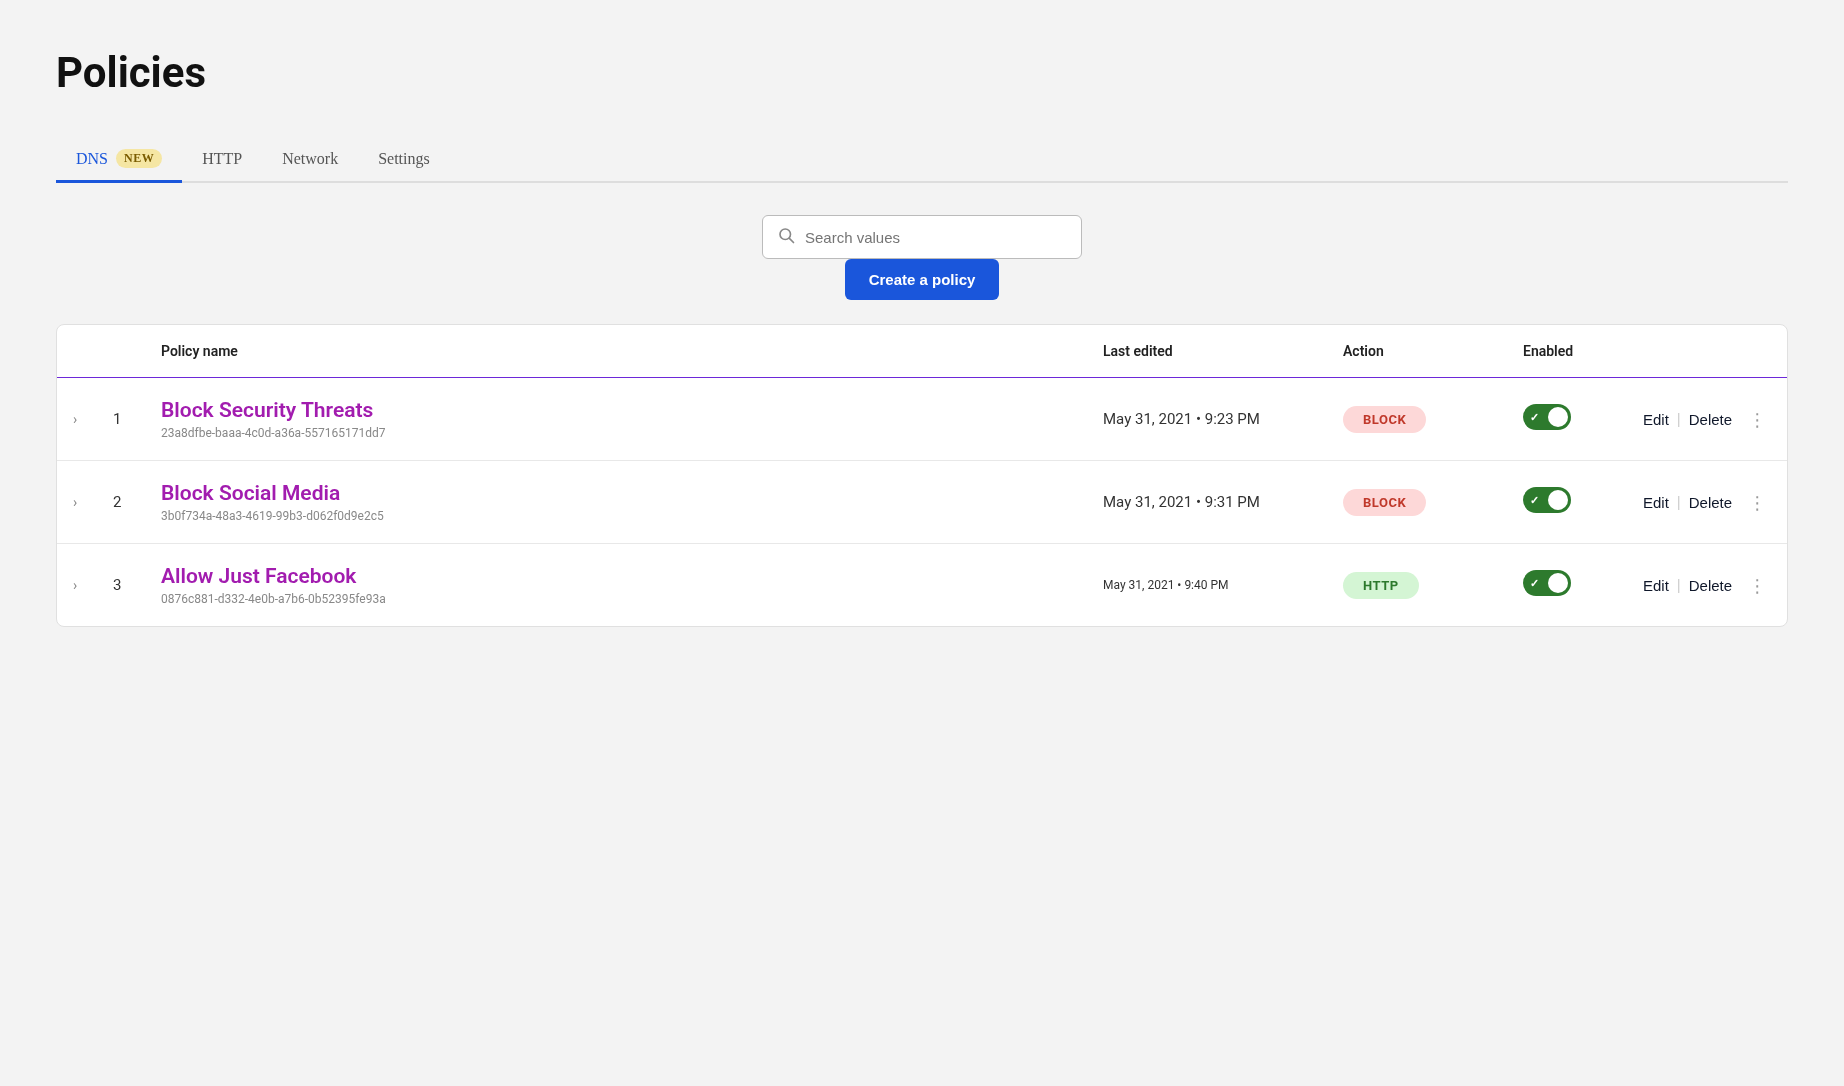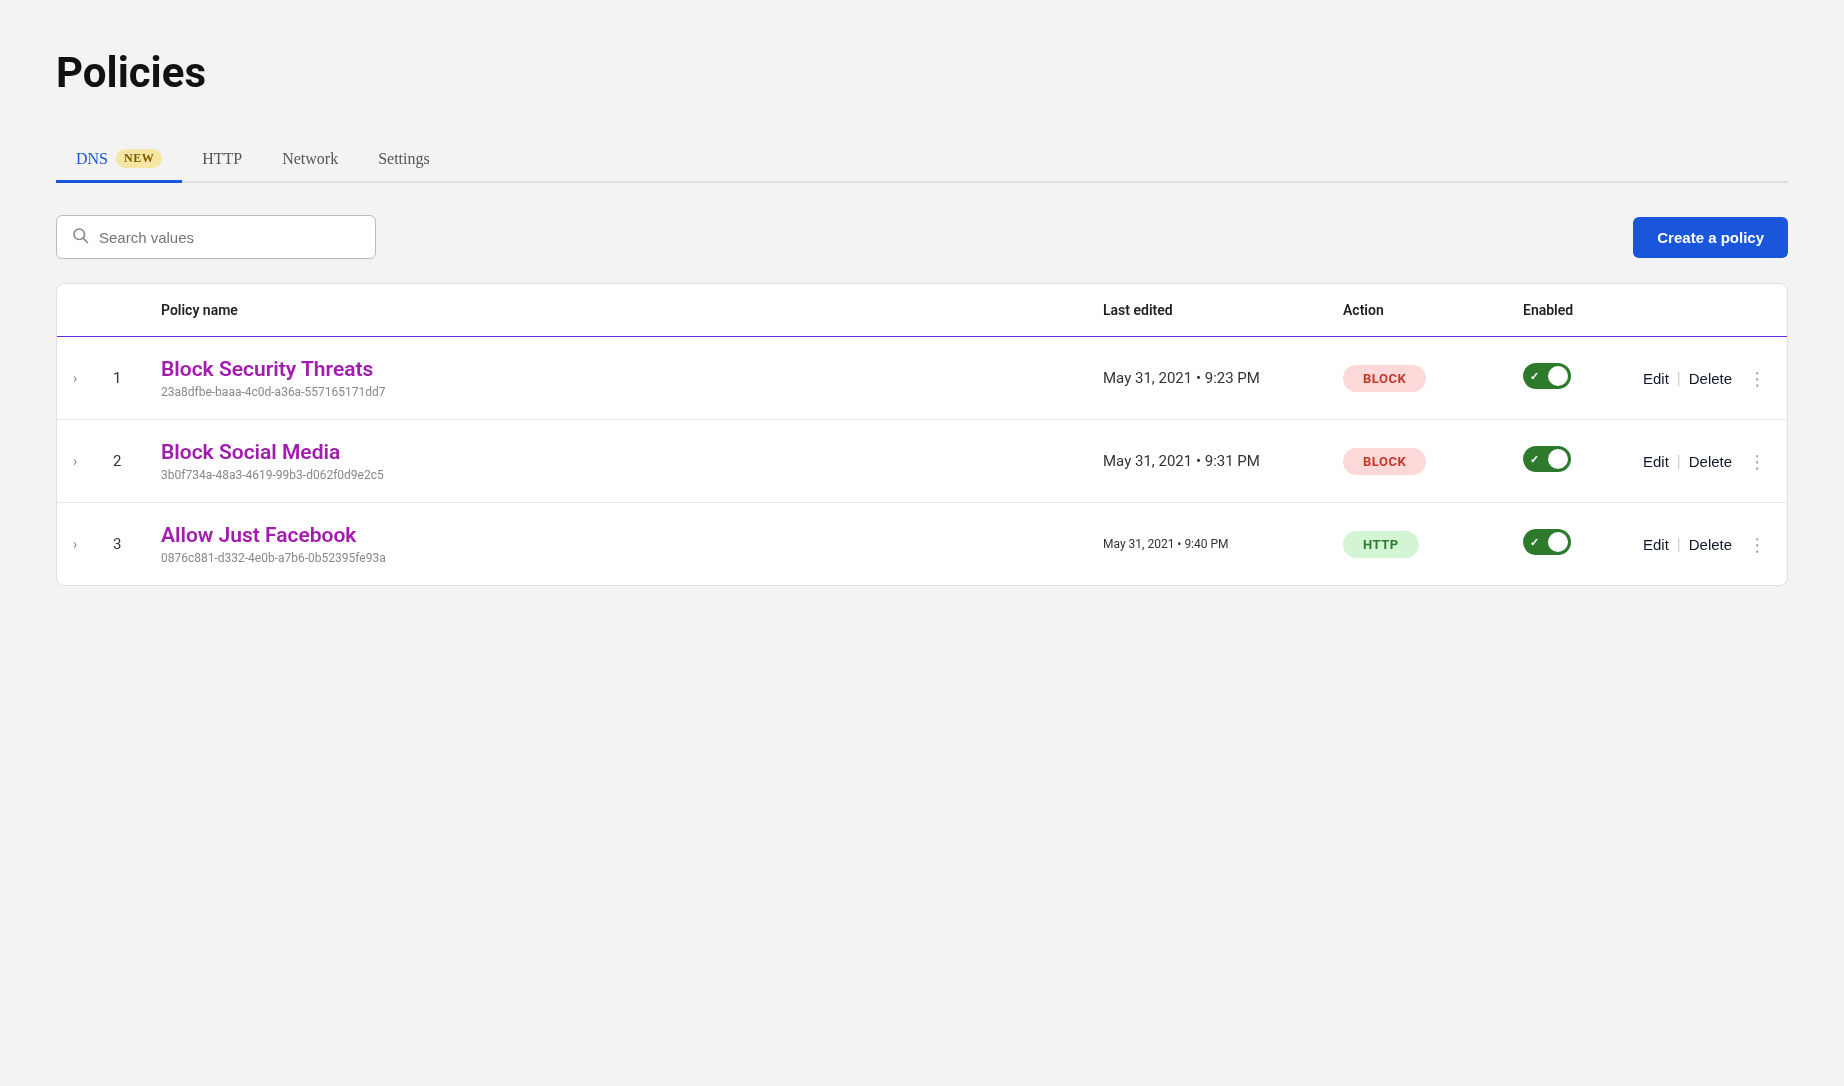--- a/index.html
+++ b/index.html
@@ -55,20 +55,21 @@
       font-weight: 700;
       padding: 2px 8px;
       border-radius: 20px;
       letter-spacing: 0.5px;
     }
     .toolbar {
       display: flex;
       justify-content: space-between;
       align-items: center;
       margin-bottom: 24px;
+      flex-direction: column;
     }
     .search-box {
       display: flex;
       align-items: center;
       background: #fff;
       border: 1.5px solid #bbb;
       border-radius: 6px;
       padding: 10px 14px;
       width: 320px;
       gap: 10px;

